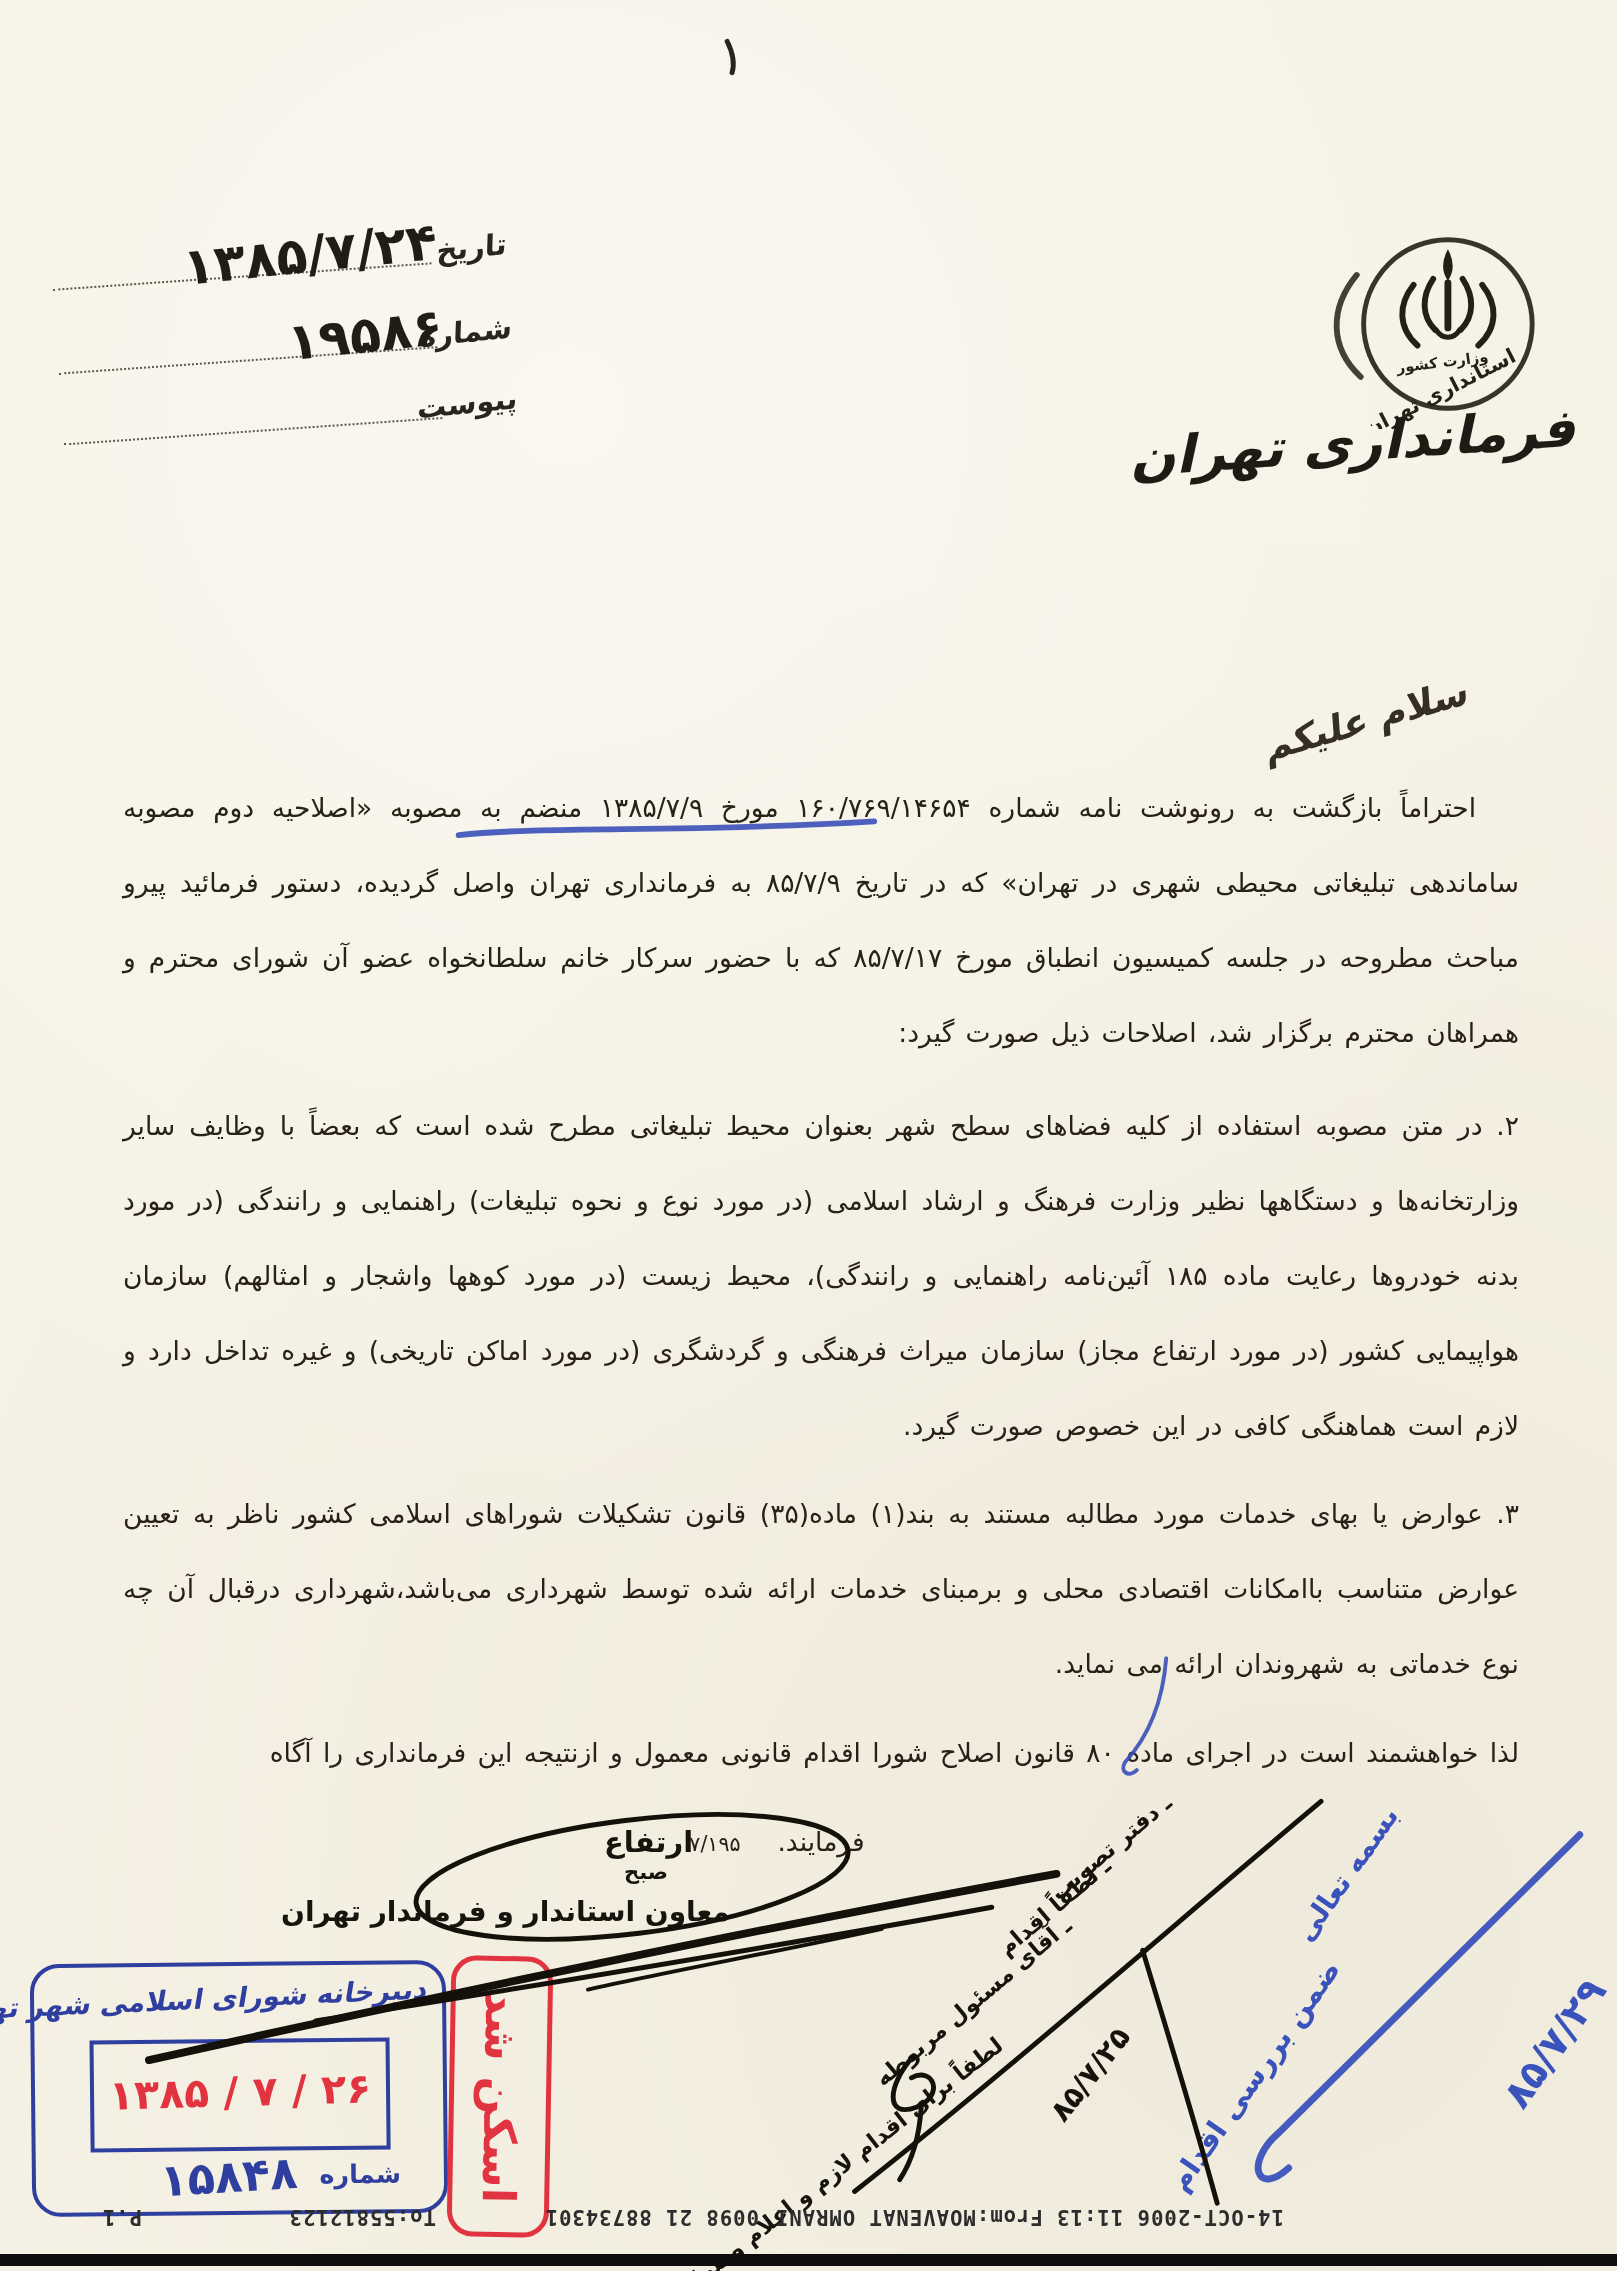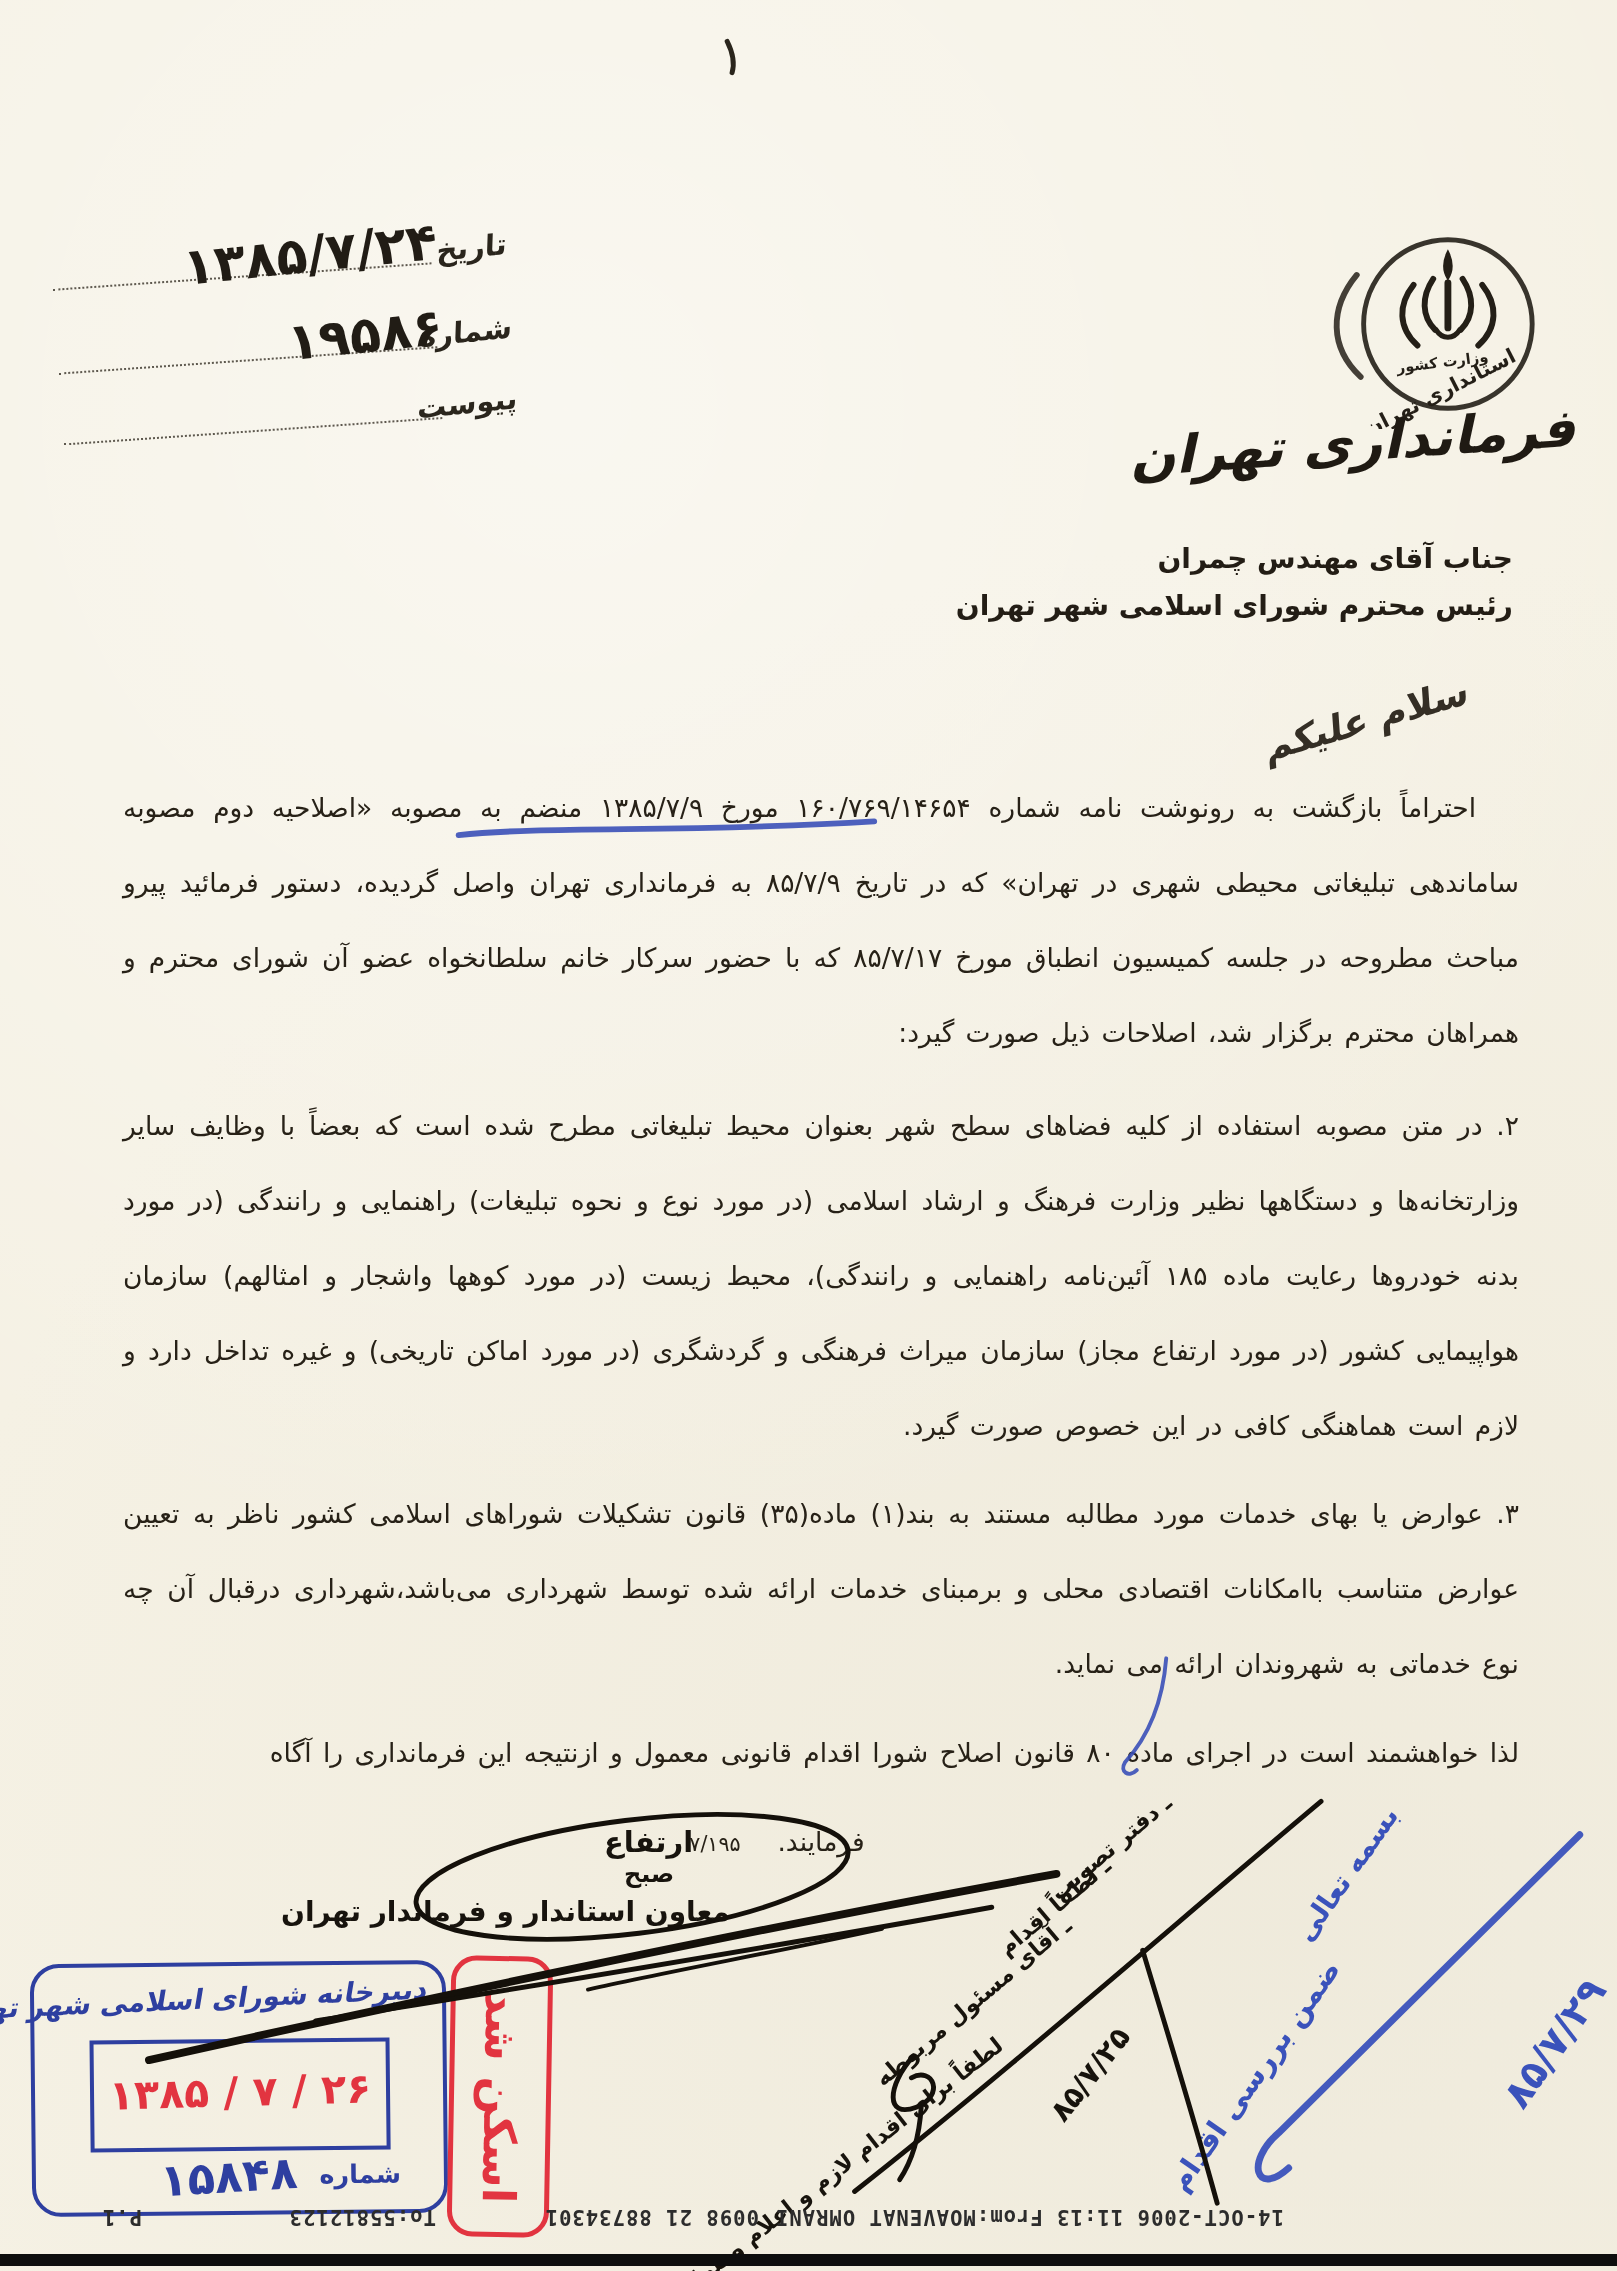--- a/index.html
+++ b/index.html
@@ -32,21 +32,21 @@
   
   .body{position:absolute; right:98px; left:123px; top:770px; direction:rtl; text-align:justify;
         font-size:26.5px; line-height:75px; letter-spacing:0.4px; word-spacing:2.9px; color:#272117;}
   .body p{margin:0 0 13.7px;}
   .body p.intro{text-indent:43px; margin-bottom:17.6px;}
   .signoff-line{text-align:center; padding-right:88px; margin-top:2px;}
   .signoff-line .ref{font-size:20.6px; margin-right:25.5px; letter-spacing:1px;}
   
   .sig{position:absolute; left:279px; top:1821px; width:608px; color:#17130d;}
   .sig-name{position:absolute; left:325px; top:3.9px; font-size:29px; font-weight:bold;}
-  .sig-note{position:absolute; left:345px; top:39px; font-size:24px; font-weight:bold;}
+  .sig-note{position:absolute; left:345px; top:39px; font-size:21px; font-weight:bold;}
   .sig-title{position:absolute; left:2px; top:74px; font-size:28px; font-weight:bold; white-space:nowrap;}
   
   .stamp-blue{position:absolute; left:31px; top:1962px; width:408px; height:245px; border:4.9px solid #2e3fa0;
               border-radius:29px; transform:rotate(-.6deg); color:#2e3fa0; direction:rtl;}
   .sb-title{margin:15.7px 15.7px 0; text-align:center; font-size:27.4px; font-weight:bold;
             transform:skewX(-12deg) rotate(-2deg); white-space:nowrap;}
   .sb-datebox{position:absolute; left:55px; top:73px; width:292px; height:104px; border:4.9px solid #2e3fa0;}
   .sb-date{line-height:98px; text-align:center; font-size:41px; font-weight:bold; color:#e23440;
            direction:ltr; letter-spacing:3.9px; transform:rotate(-1deg);}
   .sb-numrow{position:absolute; right:43px; bottom:7.8px; font-size:25.5px; font-weight:bold; direction:rtl;}
@@ -102,24 +102,20 @@
         <path d="M120,68 C104,88 104,112 124,130" stroke-width="6"></path>
         <path d="M170,62 C182,80 182,100 168,114" stroke-width="6"></path>
         <path d="M190,68 C206,88 206,112 186,130" stroke-width="6"></path>
       </g>
       <text x="150" y="152" font-size="15" text-anchor="middle" transform="rotate(-7 150 152)">وزارت کشور</text>
       <text x="150" y="184" font-size="21" text-anchor="middle" transform="rotate(-27 150 184)">استانداری تهران</text>
     </svg>
   </div>
   <div class="gov-title">فرمانداری تهران</div>
 
-  <div class="recipient">
-    <div>جناب آقای مهندس چمران</div>
-    <div>رئیس محترم شورای اسلامی شهر تهران</div>
-  </div>
 
   <div class="salutation">سلام علیکم</div>
 
   <div class="body">
     <p class="intro">احتراماً بازگشت به رونوشت نامه شماره ۱۶۰/۷۶۹/۱۴۶۵۴ مورخ ۱۳۸۵/۷/۹ منضم به مصوبه «اصلاحیه دوم مصوبه ساماندهی تبلیغاتی محیطی شهری در تهران» که در تاریخ ۸۵/۷/۹ به فرمانداری تهران واصل گردیده، دستور فرمائید پیرو مباحث مطروحه در جلسه کمیسیون انطباق مورخ ۸۵/۷/۱۷ که با حضور سرکار خانم سلطانخواه عضو آن شورای محترم و همراهان محترم برگزار شد، اصلاحات ذیل صورت گیرد:</p>
     <p>۲. در متن مصوبه استفاده از کلیه فضاهای سطح شهر بعنوان محیط تبلیغاتی مطرح شده است که بعضاً با وظایف سایر وزارتخانه‌ها و دستگاهها نظیر وزارت فرهنگ و ارشاد اسلامی (در مورد نوع و نحوه تبلیغات) راهنمایی و رانندگی (در مورد بدنه خودروها رعایت ماده ۱۸۵ آئین‌نامه راهنمایی و رانندگی)، محیط زیست (در مورد کوهها واشجار و امثالهم) سازمان هواپیمایی کشور (در مورد ارتفاع مجاز) سازمان میراث فرهنگی و گردشگری (در مورد اماکن تاریخی) و غیره تداخل دارد و لازم است هماهنگی کافی در این خصوص صورت گیرد.</p>
     <p>۳. عوارض یا بهای خدمات مورد مطالبه مستند به بند(۱) ماده(۳۵) قانون تشکیلات شوراهای اسلامی کشور ناظر به تعیین عوارض متناسب باامکانات اقتصادی محلی و برمبنای خدمات ارائه شده توسط شهرداری می‌باشد،شهرداری درقبال آن چه نوع خدماتی به شهروندان ارائه می نماید.</p>
     <p class="closing">لذا خواهشمند است در اجرای ماده ۸۰ قانون اصلاح شورا اقدام قانونی معمول و ازنتیجه این فرمانداری را آگاه</p>
     <div class="signoff-line">
       <span>فرمایند.</span>

